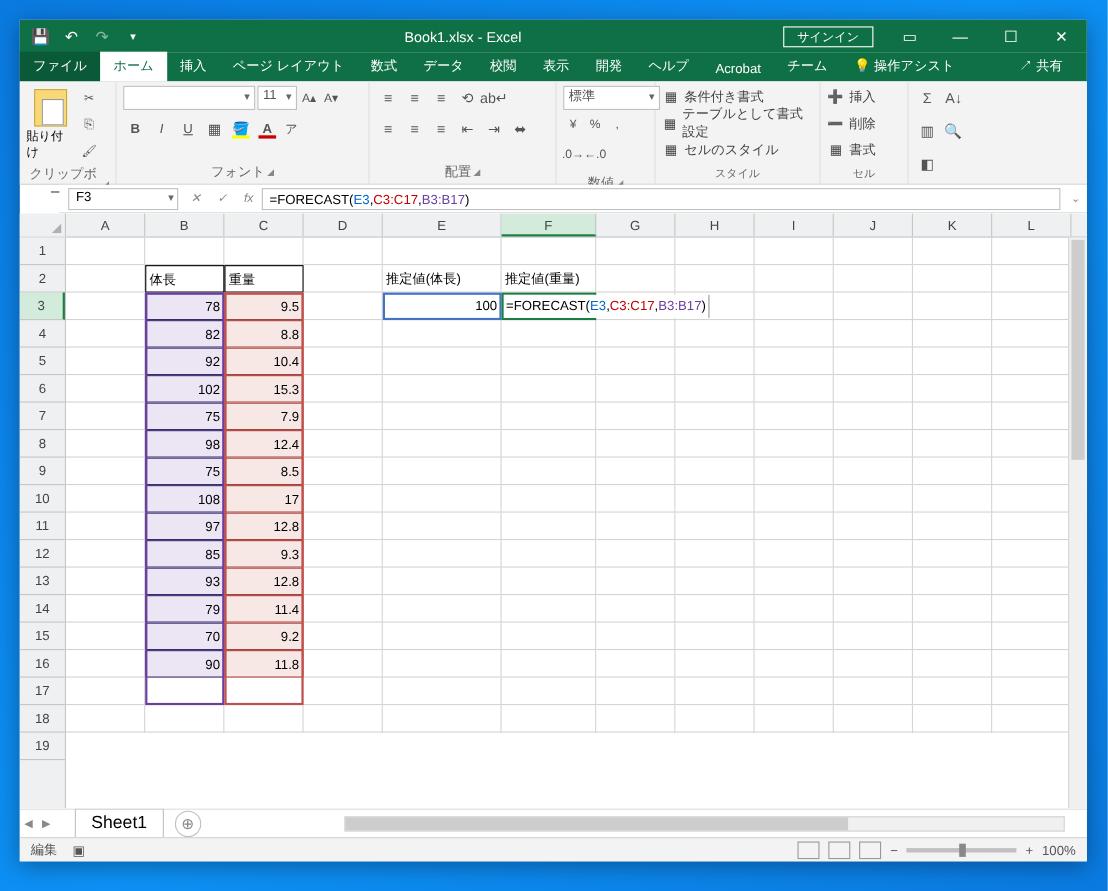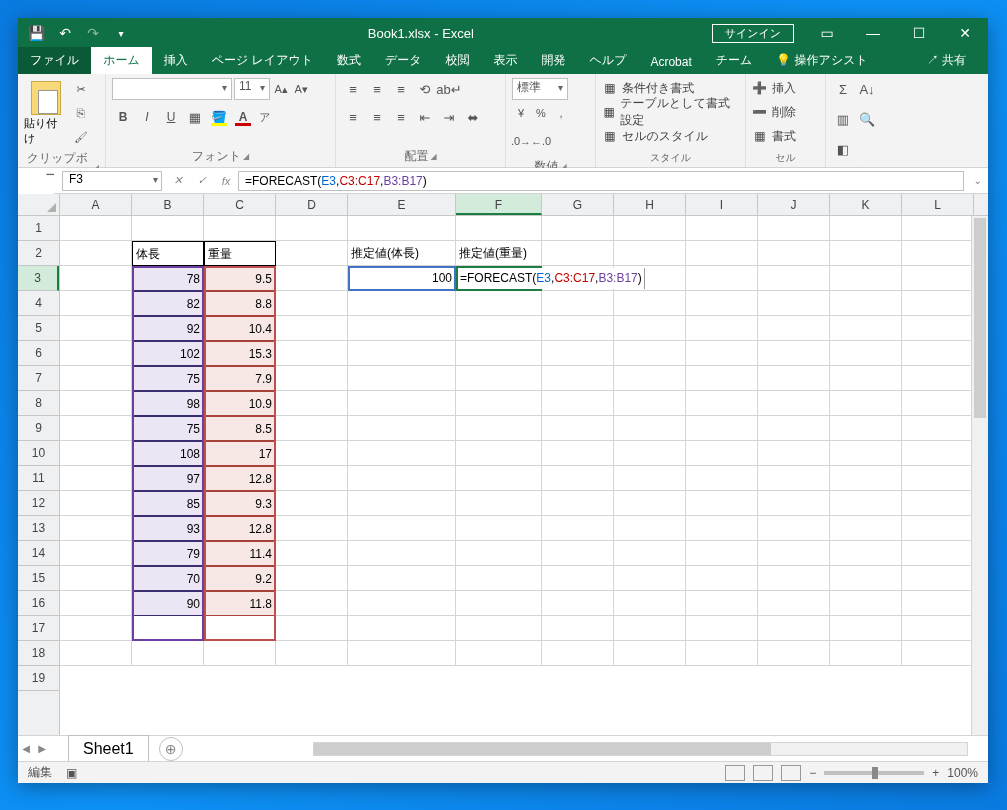--- a/index.html
+++ b/index.html
@@ -190,21 +190,21 @@
           <span class="r-icon">⬌</span>
         </div>
       </div>
       <div class="group-label">
           <span>配置</span>
           <span class="dlauncher">◢</span>
         </div>
     </div>
     <div class="group" style="width:90px">
       <div class="group-body col" style="align-items:flex-start">
-        <div class="font-combo" style="width:56px">標準</div>
+        <div class="font-combo" style="width:88px">標準</div>
         <div class="font-row">
           <span class="r-icon small">¥</span>
           <span class="r-icon small">%</span>
           <span class="r-icon small">,</span>
         </div>
         <div class="font-row">
           <span class="r-icon small">.0→</span>
           <span class="r-icon small">←.0</span>
         </div>
       </div>
@@ -410,21 +410,21 @@
           <div class="cell"></div>
           <div class="cell"></div>
           <div class="cell"></div>
           <div class="cell"></div>
           <div class="cell"></div>
           <div class="cell"></div>
         </div>
         <div class="row">
           <div class="cell"></div>
           <div class="cell num col-b-data">98</div>
-          <div class="cell num col-c-data">10.9</div>
+          <div class="cell num col-c-data">12.4</div>
           <div class="cell"></div>
           <div class="cell e-wide"></div>
           <div class="cell f-wide"></div>
           <div class="cell"></div>
           <div class="cell"></div>
           <div class="cell"></div>
           <div class="cell"></div>
           <div class="cell"></div>
           <div class="cell"></div>
         </div>

